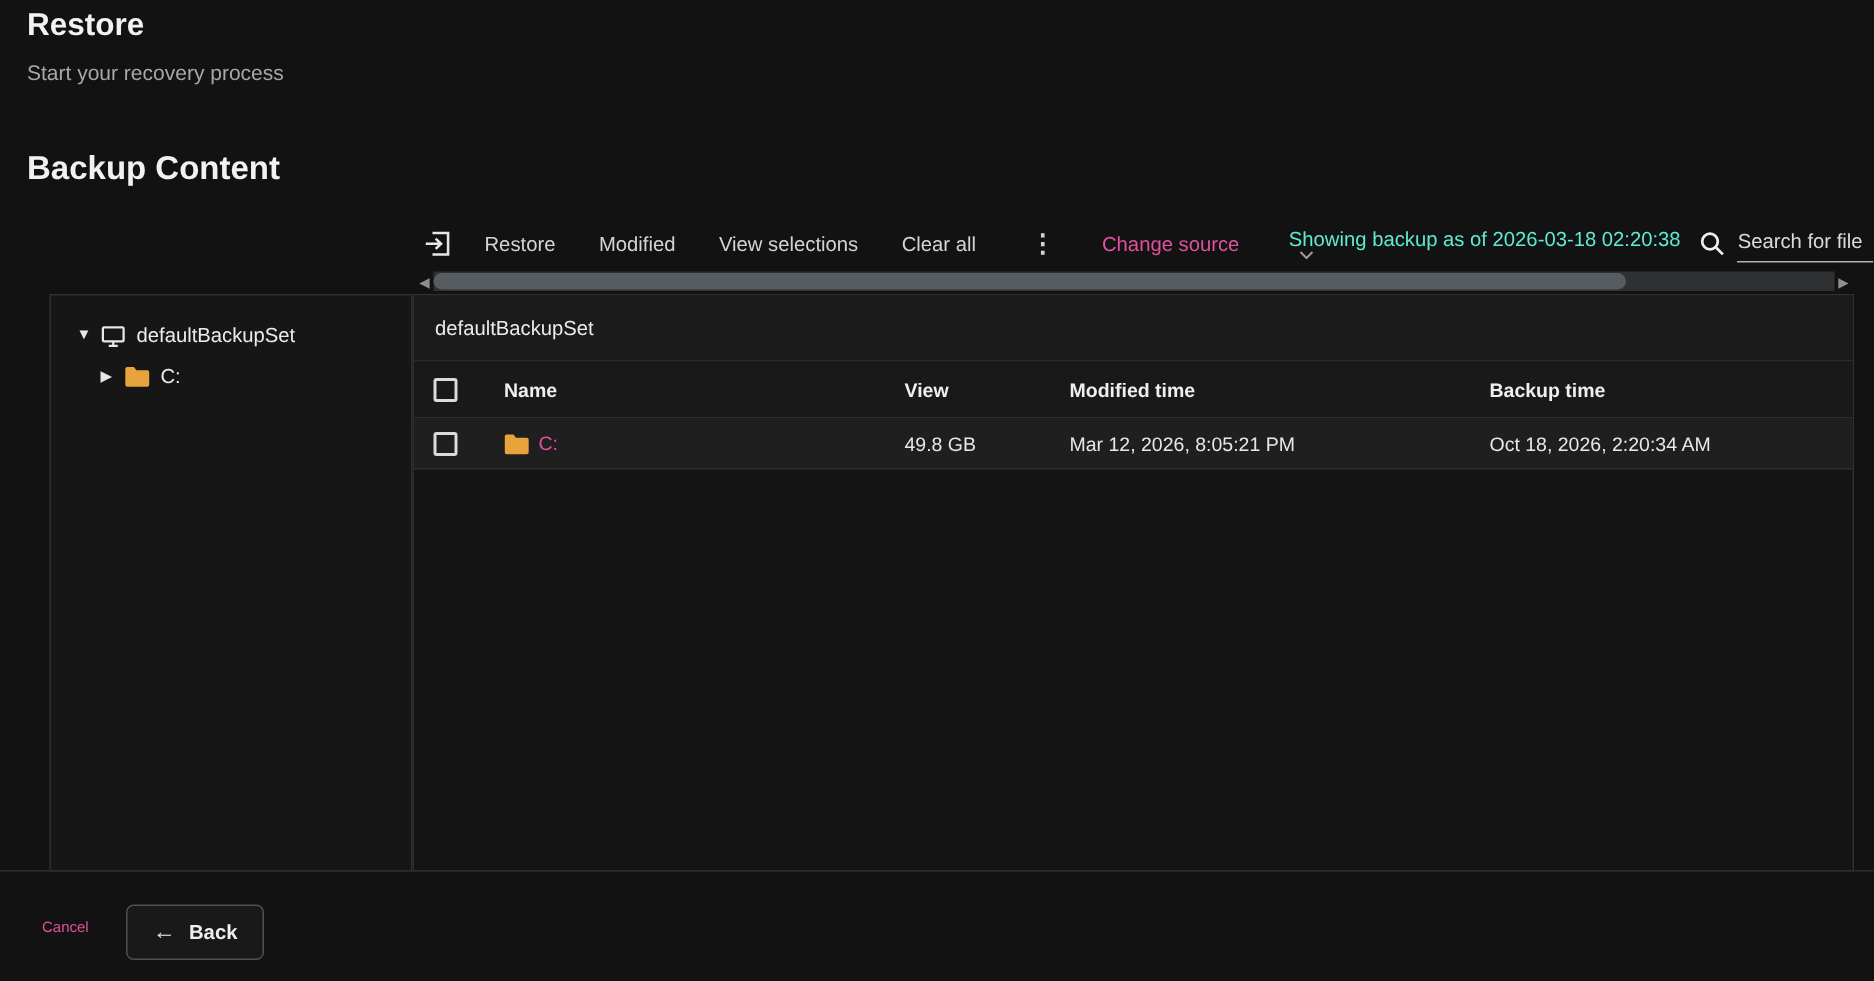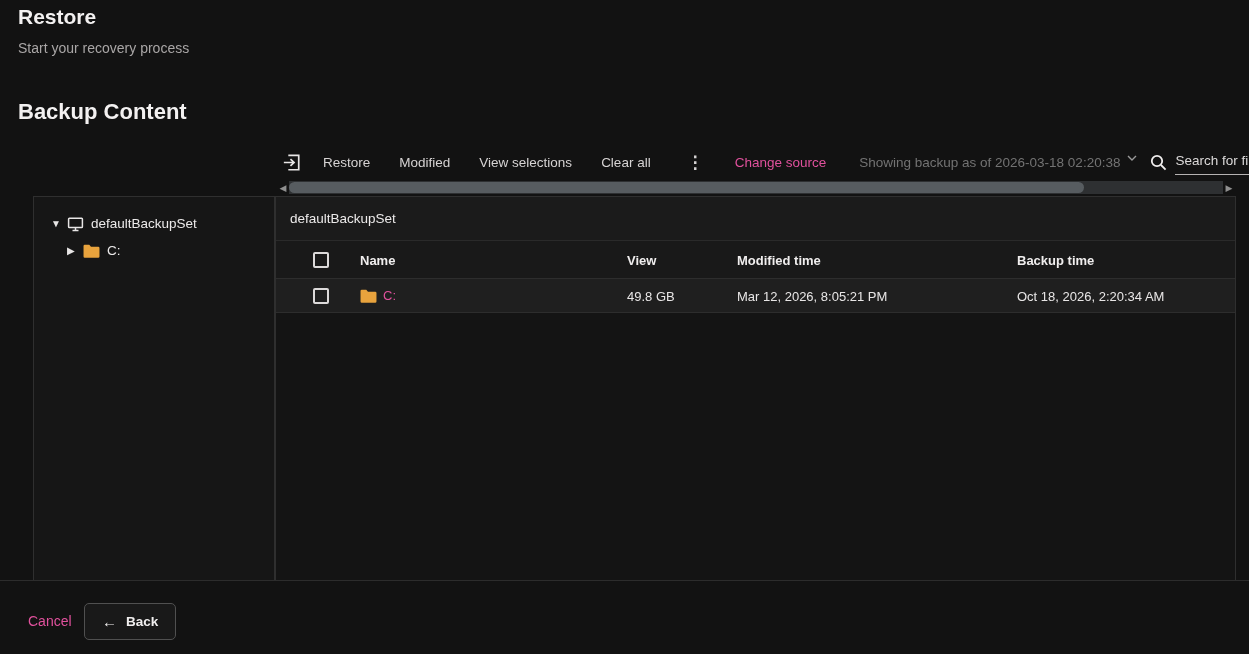--- a/index.html
+++ b/index.html
@@ -21,21 +21,21 @@
   .toolbar {
     position: absolute; left: 283px; top: 148px; right: 0; height: 28px;
     display: flex; align-items: center; white-space: nowrap;
     font-size: 13.5px;
   }
   .tb-icon-btn { width: 18px; height: 18px; margin-right: 22px; display: flex; align-items: center; cursor: pointer; }
   .tb-link { color: #d6d3d3; margin-right: 29px; cursor: pointer; }
   .tb-link.last { margin-right: 36px; }
   .kebab { color: #d6d3d3; font-size: 17px; font-weight: bold; margin-right: 31px; cursor: pointer; letter-spacing: 0; }
   .pink-link   { color: #e1519d; margin-right: 33px; cursor: pointer; }
-  .backup-asof { color: #737373; cursor: pointer; display: flex; align-items: flex-start; margin-right: 13px; }
+  .backup-asof { color: #5eead4; cursor: pointer; display: flex; align-items: flex-start; margin-right: 13px; flex-direction: column; }
   .backup-asof svg { margin-left: 7px; }
   .searchbox { display: flex; align-items: center; flex: 1; min-width: 0; }
   .searchbox .mag { flex: 0 0 auto; margin-right: 8px; }
   .searchbox input {
     flex: 1; min-width: 0; background: transparent; border: none; outline: none;
     border-bottom: 1px solid #b5b2b2; color: #e8e6e6; font-size: 13.5px;
     font-family: "Liberation Sans", sans-serif; padding: 3px 0 6px 0;
   }
   .searchbox input::placeholder { color: #dcdada; opacity: 1; }
 
@@ -67,38 +67,38 @@
     position: absolute; left: 275px; top: 196px; width: 961px; height: 385px;
     background: #141414; border: 1px solid #2f2f2f;
   }
   .panel-title-row {
     height: 44px; background: #1b1b1b; border-bottom: 1px solid #2a2a2a;
     display: flex; align-items: center; padding-left: 14px; font-size: 13.5px; color: #eceaea;
   }
   .grid-row { position: relative; }
   .grid-header { height: 38px; background: #191919; border-bottom: 1px solid #2d2d2d; font-weight: bold; font-size: 13px; color: #f0eeee; }
   .grid-data   { height: 34px; background: #1f1f1f; border-bottom: 1px solid #2d2d2d; font-size: 13px; color: #e8e6e6; }
-  .cell { position: absolute; top: 50%; transform: translateY(-50%); white-space: nowrap; margin-left: 24px; }
+  .cell { position: absolute; top: 50%; transform: translateY(-50%); white-space: nowrap; }
   .col-check    { left: 13px; }
   .col-name     { left: 60px; }
   .col-size     { left: 327px; }
   .col-modified { left: 437px; }
   .col-backup   { left: 705px; padding-left: 12px; }
   .checkbox {
     width: 16px; height: 16px; border: 2px solid #dcdada; border-radius: 2px;
     background: transparent; display: block; cursor: pointer;
   }
   .name-cell { display: flex; align-items: center; }
   .name-cell .tree-ico { margin-right: 6px; }
   .row-link { color: #e1519d; cursor: pointer; }
 
   
   .bottom-divider { position: absolute; left: 0; top: 580px; width: 100%; height: 1px; background: #2c2c2c; }
   .footer { position: absolute; left: 0; top: 581px; right: 0; bottom: 0; }
-  .cancel-link { position: absolute; left: 28px; top: 32px; font-size: 14px; color: #e1519d; cursor: pointer; text-align: center; }
+  .cancel-link { position: absolute; left: 28px; top: 32px; font-size: 10px; color: #e1519d; cursor: pointer; text-align: center; }
   .back-button {
     position: absolute; left: 84px; top: 22px; height: 37px; padding: 0 17px;
     background: #191919; border: 1px solid #505050; border-radius: 5px;
     color: #f0eeee; font-size: 13.5px; font-weight: bold;
     display: flex; align-items: center; gap: 9px; cursor: pointer;
     font-family: "Liberation Sans", sans-serif;
   }
   .back-arrow { font-weight: normal; font-size: 15px; }
   svg { display: block; }
 </style>

